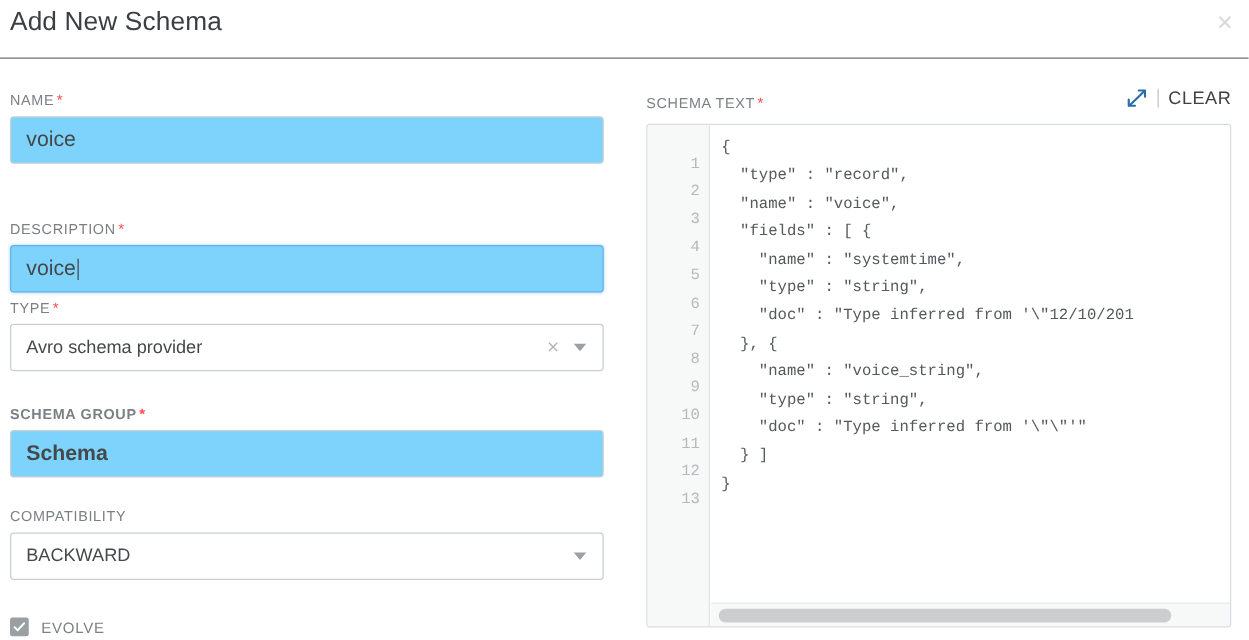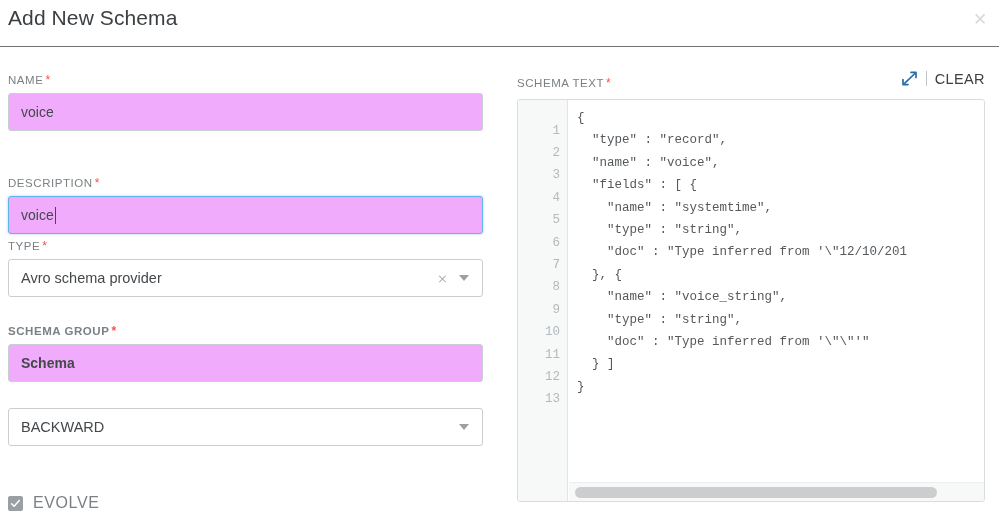--- a/index.html
+++ b/index.html
@@ -95,22 +95,22 @@
     color: #ff4d4d;
     font-size: 12px;
     margin-left: 2px;
   }
 
   .text-input {
     width: 475px;
     height: 38px;
     border: 1px solid #c9ced2;
     border-radius: 3px;
-    background: #f0abfc;
-    font-size: 14px;
+    background: #7dd3fc;
+    font-size: 17px;
     color: #44484b;
     padding: 0 12px;
     font-family: "Liberation Sans", sans-serif;
     outline: none;
     display: flex;
     align-items: center;
   }
   .text-input.focused {
     border: 1px solid #63b3ed;
     box-shadow: 0 0 3px rgba(99,179,237,0.55);
@@ -174,21 +174,21 @@
     height: 15px;
     border-radius: 2px;
     background: #9a9fa3;
     display: flex;
     align-items: center;
     justify-content: center;
     cursor: pointer;
   }
   .cbox svg { display: block; }
   .cbox-label {
-    font-size: 16px;
+    font-size: 12px;
     color: #7b8084;
     letter-spacing: 0.6px;
   }
 
   
   .schema-head {
     position: absolute;
     left: 17px;
     top: 26px;
     width: 468px;
@@ -331,20 +331,21 @@
       </div>
 
       <div class="field" style="top:277px;font-weight:bold;">
         <span class="field-label"><span>SCHEMA GROUP</span><span class="req">*</span></span>
         <div class="text-input">
             <span>Schema</span>
           </div>
       </div>
 
       <div class="field" style="top:361px;">
+        <span class="field-label"><span>COMPATIBILITY</span></span>
         <div class="select-box">
           <span>BACKWARD</span>
           <span class="sel-caret"></span>
         </div>
       </div>
 
       <div class="checkbox-row">
         <span class="cbox">
           <svg width="11" height="11" viewBox="0 0 11 11">
               <path d="M1.6 5.7 L4.1 8.2 L9.3 2.6" stroke="#ffffff" stroke-width="1.5" fill="none" stroke-linecap="round" stroke-linejoin="round"></path>

